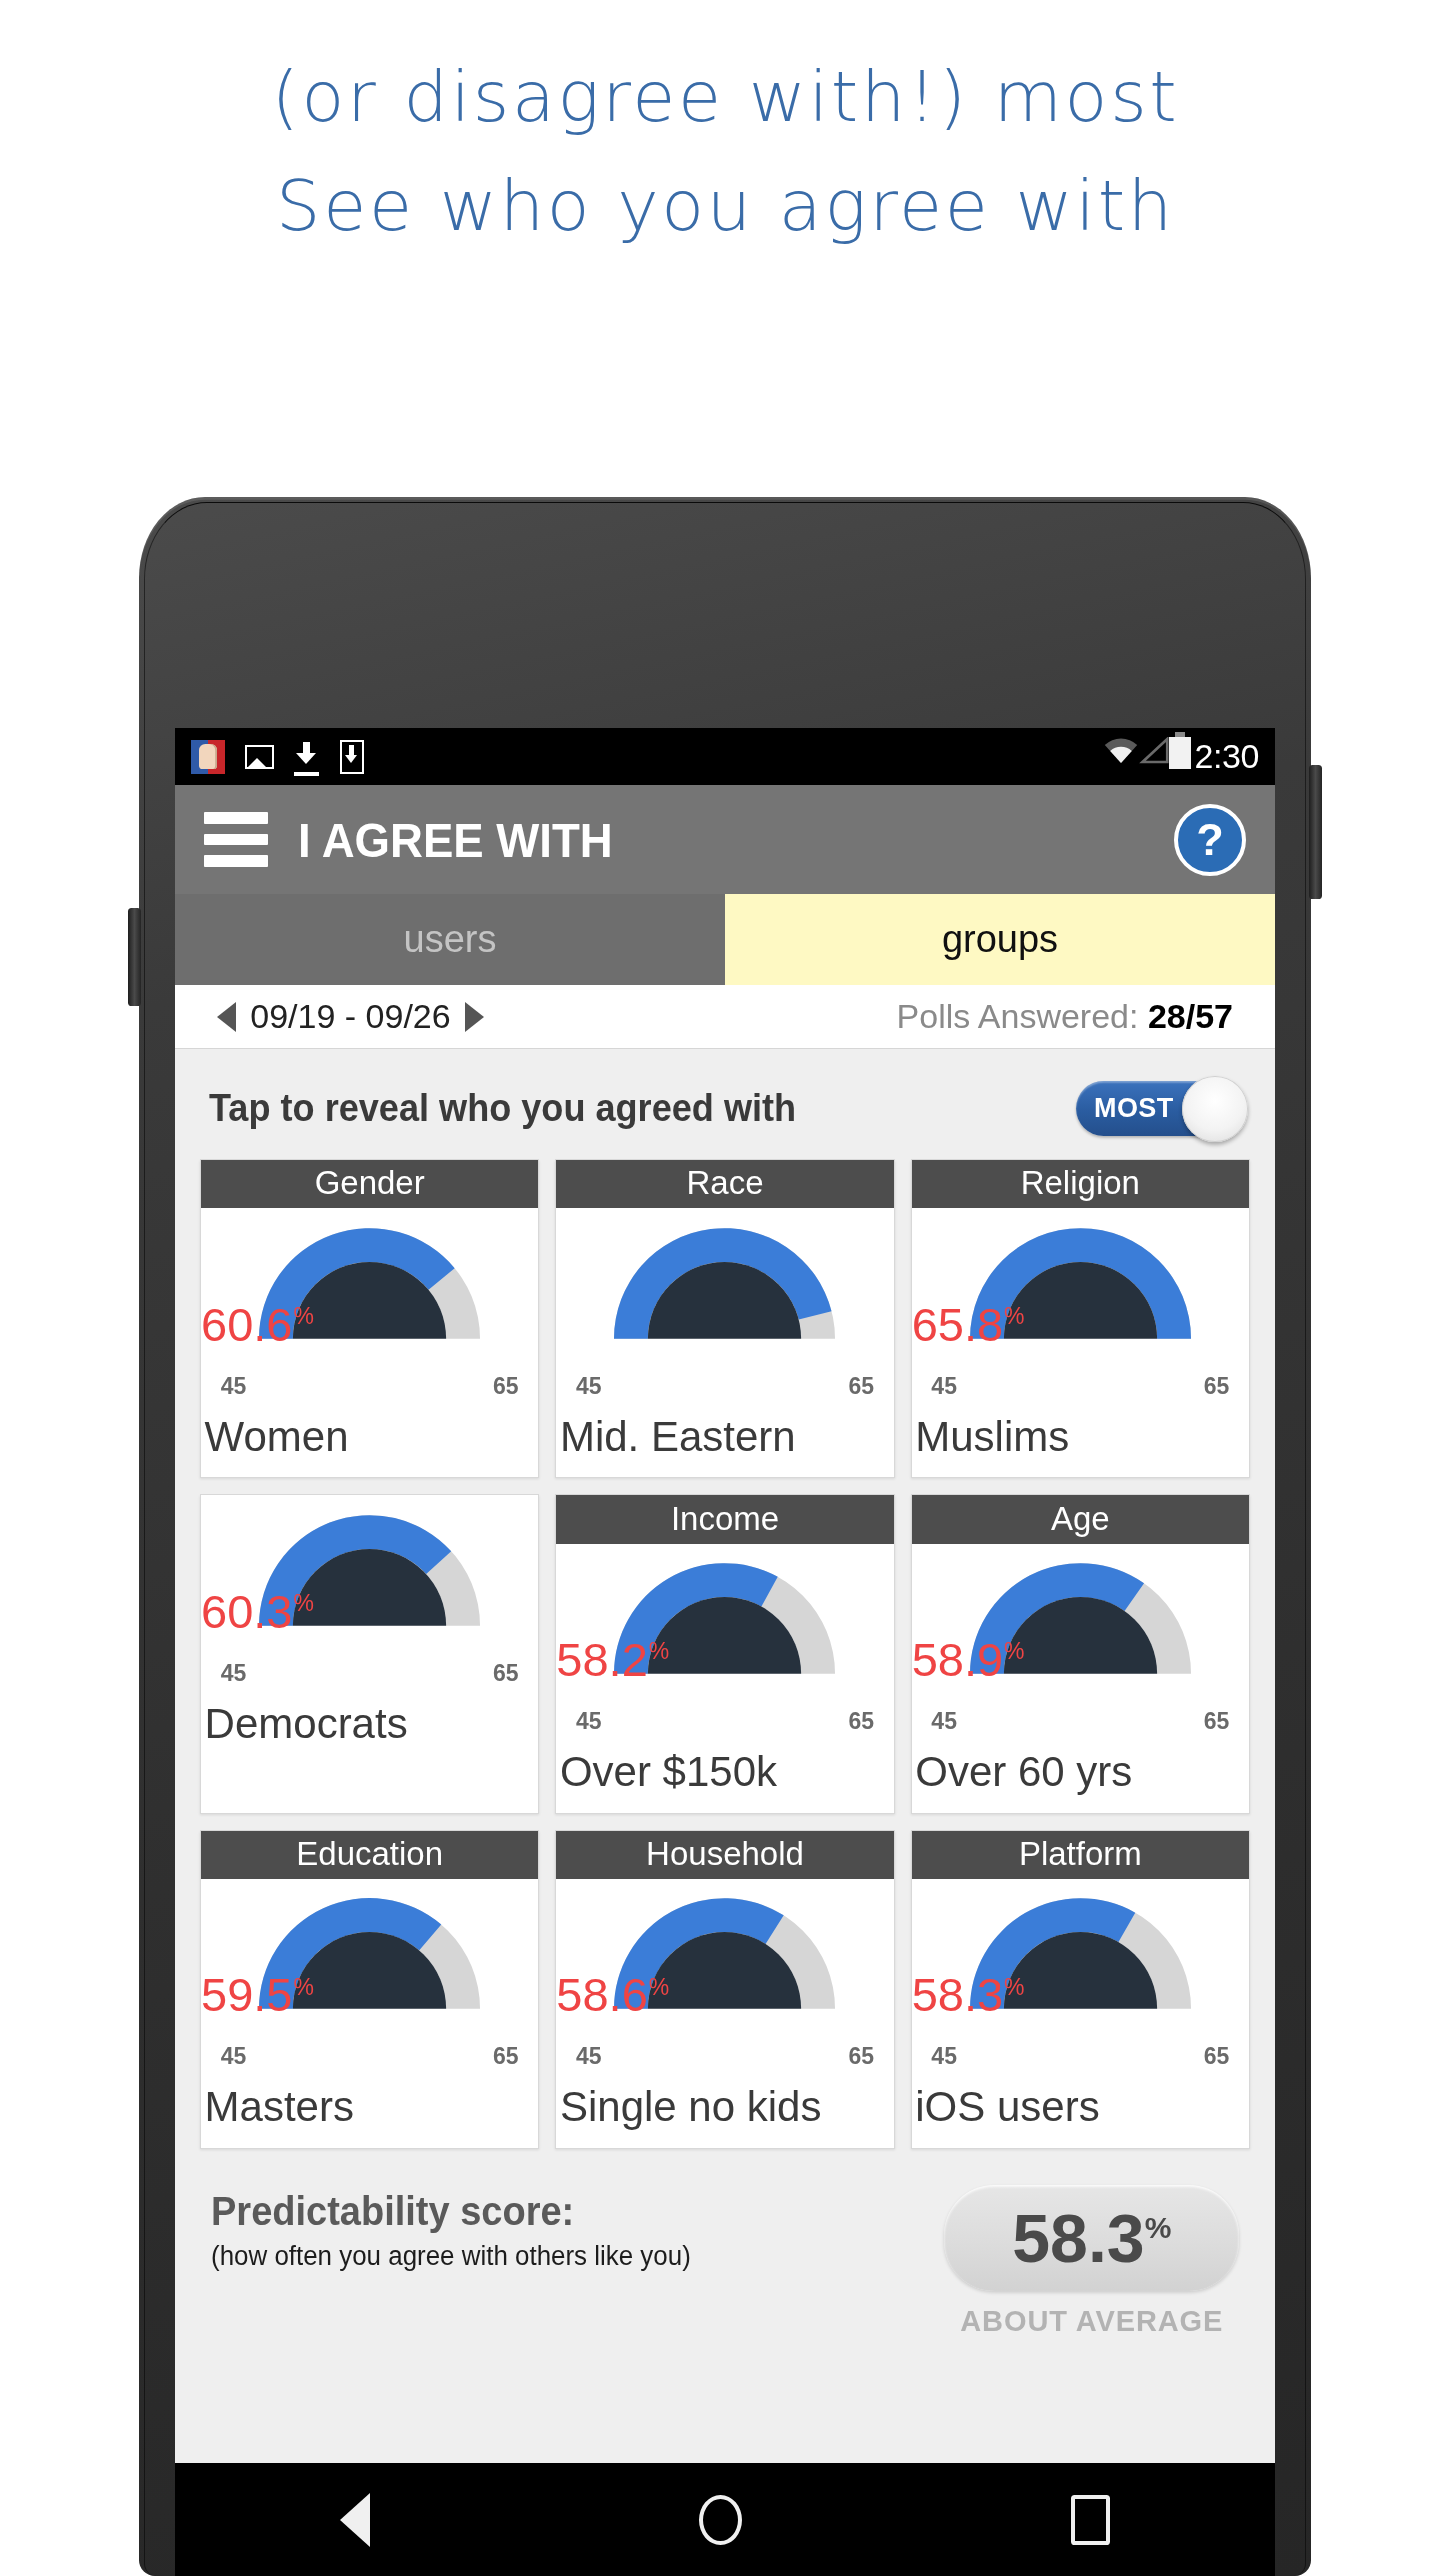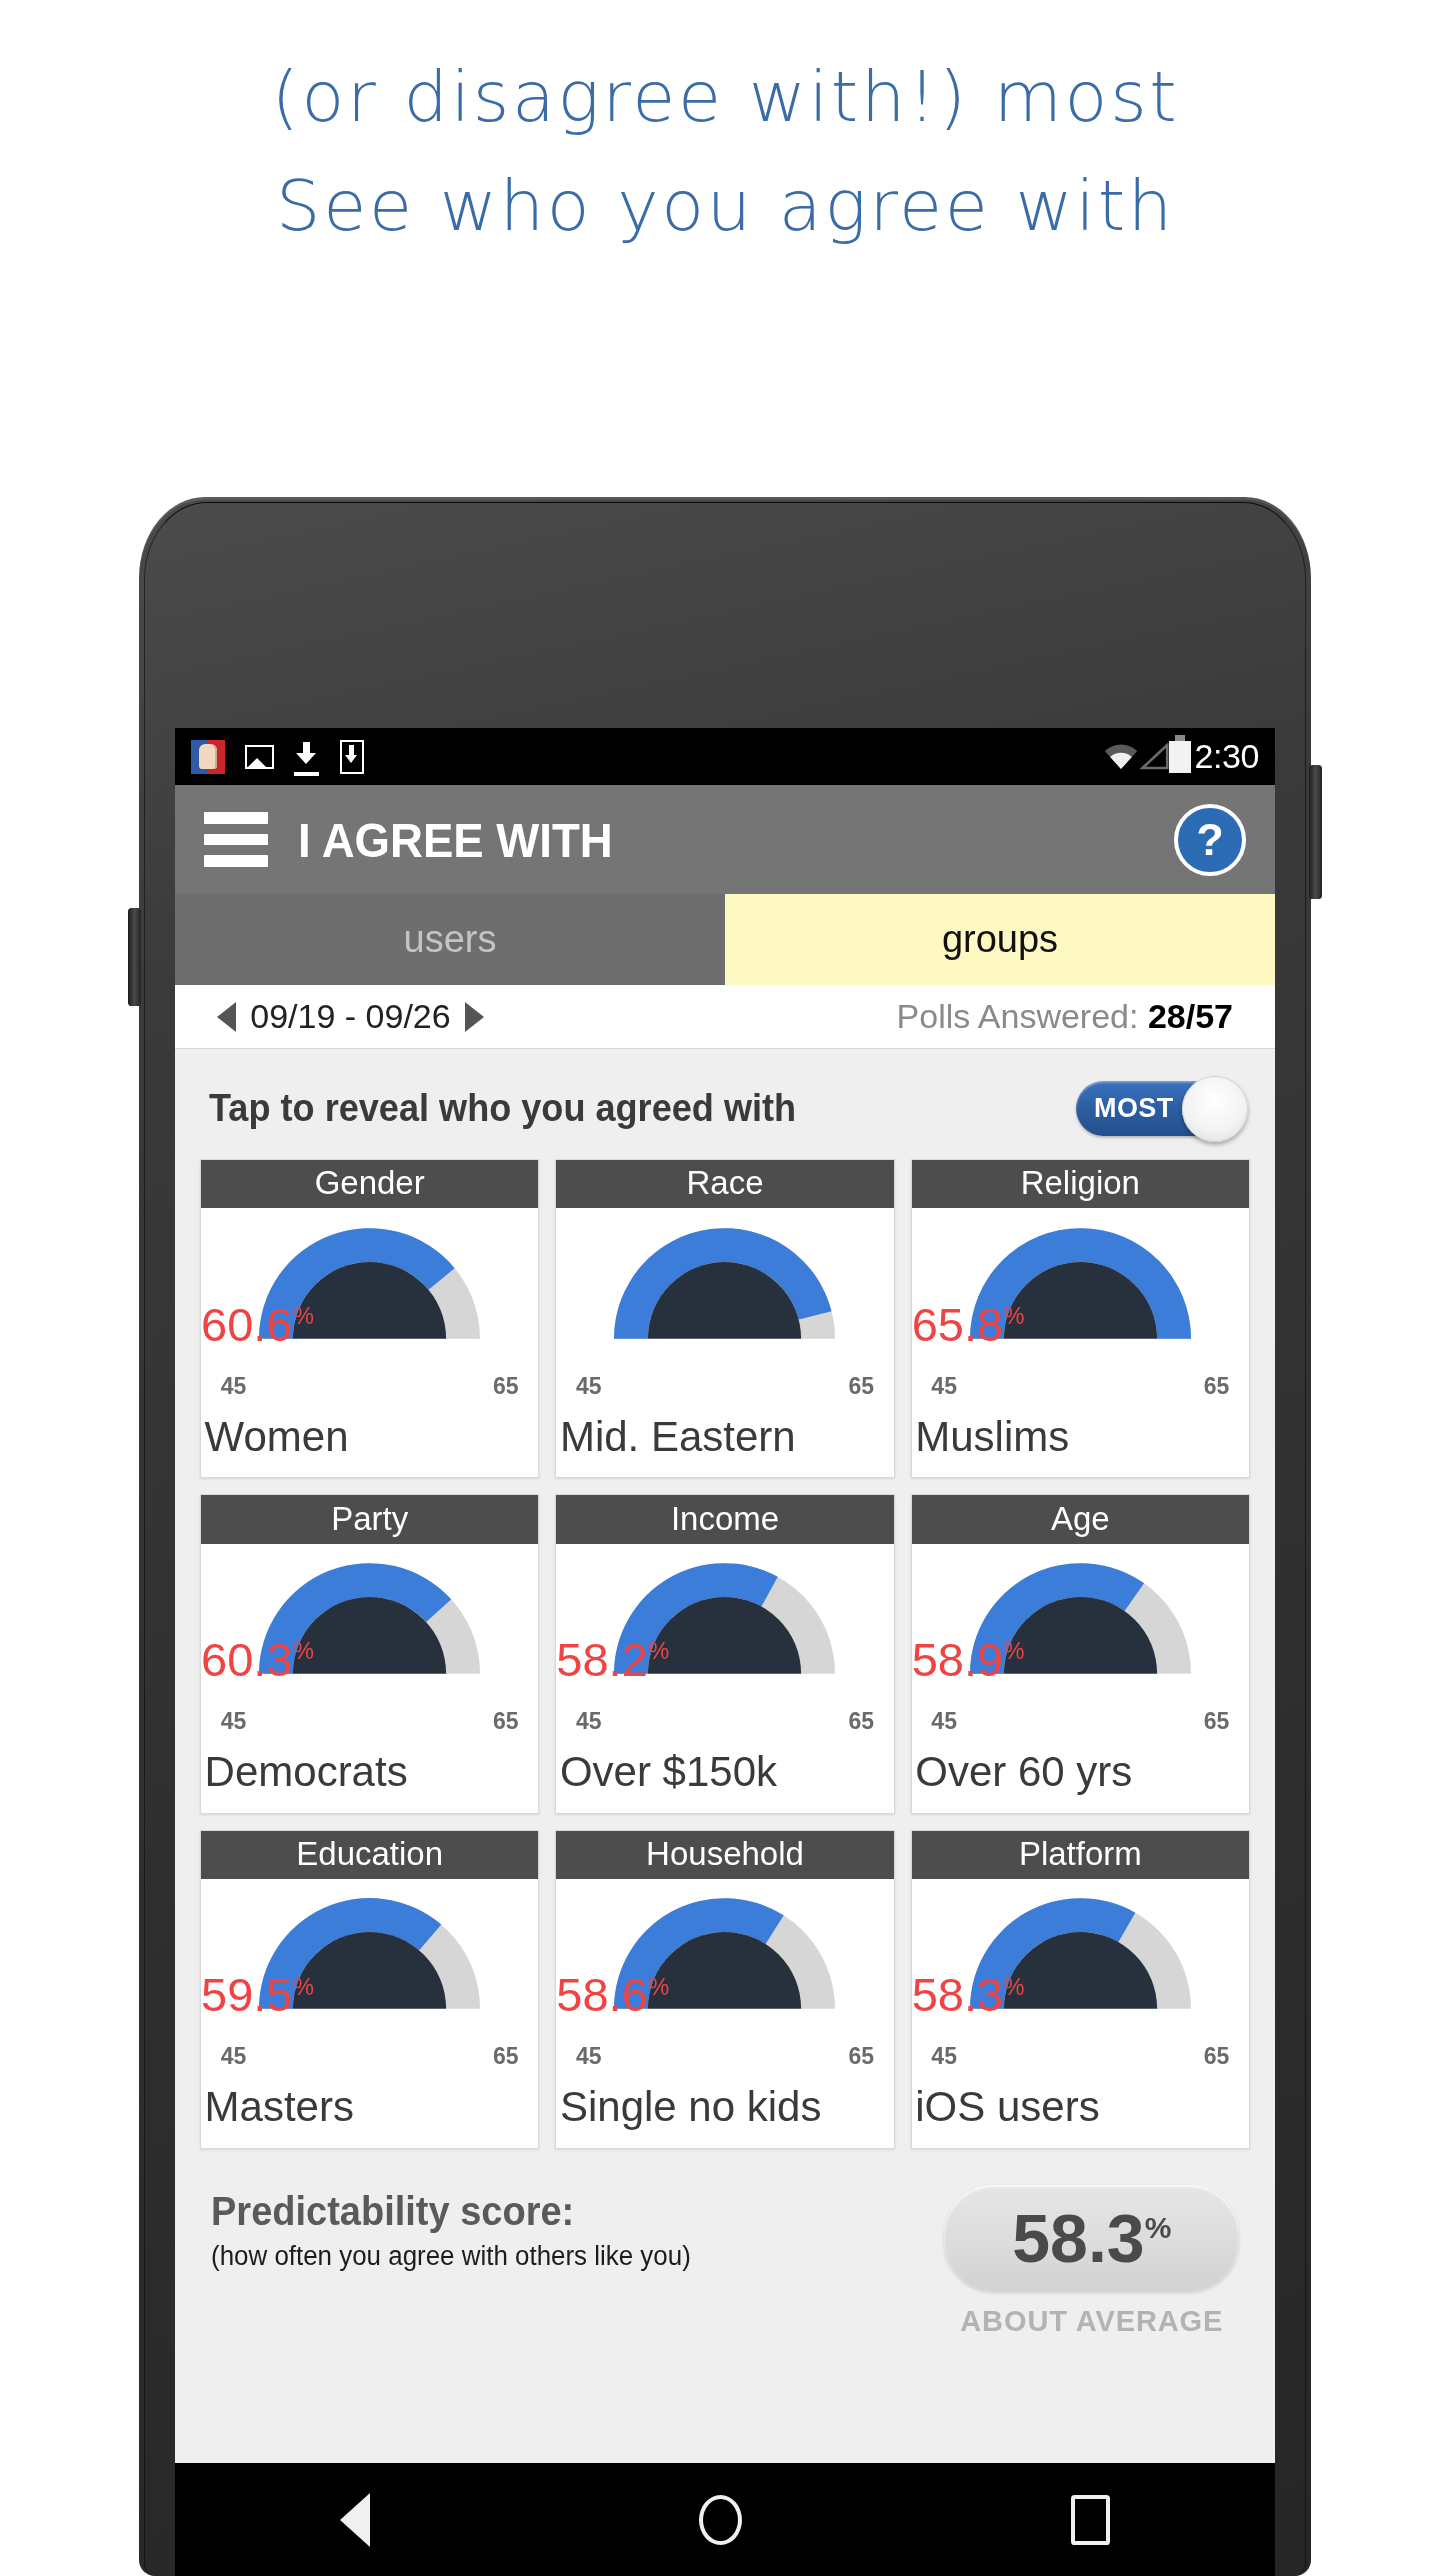--- a/index.html
+++ b/index.html
@@ -95,21 +95,21 @@
   
   .statusbar {
     height: 57px;
     background: #000000;
     display: flex;
     align-items: center;
     padding: 0 16px 0 16px;
     color: #ffffff;
   }
   .sb-left { display: flex; align-items: center; gap: 19.7px; }
-  .sb-right { margin-left: auto; display: flex; align-items: center; }
+  .sb-right { margin-left: auto; display: flex; }
 
   .ic-app {
     width: 34px; height: 34px;
     background: linear-gradient(90deg, #2f5aa8 0%, #2f5aa8 50%, #c8262a 50%, #c8262a 100%);
     position: relative; flex: none;
   }
   .ic-app::after {
     content: "";
     position: absolute; left: 8px; top: 4.5px;
     width: 18px; height: 25px;
@@ -484,21 +484,20 @@
                 <span>45</span>
                 <span>65</span>
               </div>
             </div>
             <div class="card-label">Muslims</div>
           </div>
         </div>
 
         <div class="grid-row">
           <div class="card">
-            <div class="card-head">Party</div>
             <div class="card-body">
               <div class="gauge-wrap">
                   <svg width="233" height="123" viewBox="0 0 260 138">
       <path d="M 6 131.99999999999997 A 124 124 0 0 1 254 132 L 216 132 A 86 86 0 0 0 44 132 Z" fill="#d6d6d6"></path>
       <path d="M 6 131.99999999999997 A 124 124 0 0 1 221.7142557773476 48.5464483247881 L 193.60827416816042 74.12092383815948 A 86 86 0 0 0 44 132 Z" fill="#3b7dd8"></path>
       <path d="M 44 132 A 86 86 0 0 1 216 132 Z" fill="#26313d"></path>
     </svg>
                 <div class="gauge-value">
                   <span>60.3</span><sup>%</sup>
                 </div>

